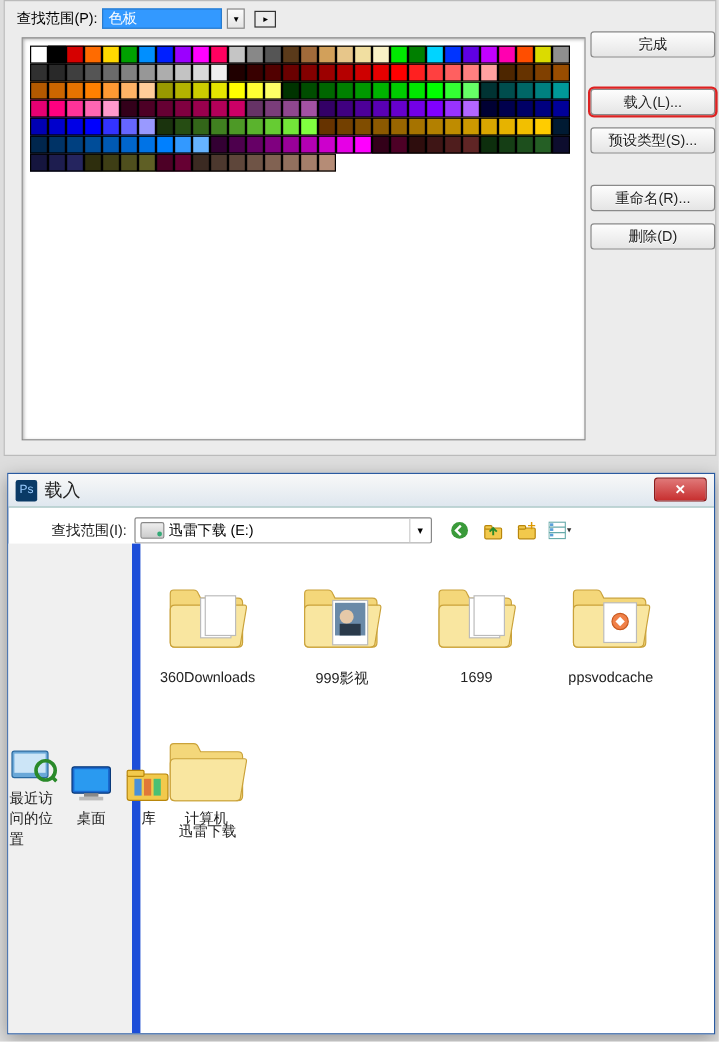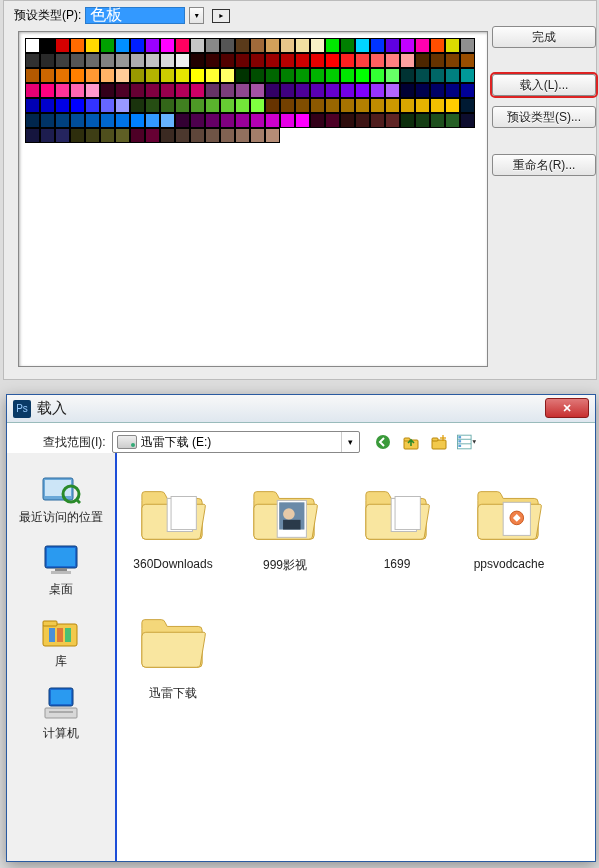--- a/index.html
+++ b/index.html
@@ -2,21 +2,21 @@
 <html><head>
 <meta charset="utf-8">
 <style>
   * { box-sizing: border-box; margin: 0; padding: 0; font-family: "Microsoft YaHei", Arial, sans-serif; }
   body { background: #dddddd; width: 599px; height: 868px; position: relative; overflow: hidden; }
 
   
   .preset-panel { position: absolute; left: 3px; top: 0; width: 594px; height: 380px; background: #ececec; border: 1px solid #bbb; }
   .preset-row { display: flex; align-items: center; padding: 6px 10px 4px 10px; gap: 4px; }
   .preset-row label { font-size: 12px; }
-  .preset-select { background: #3399ff; color: #fff; border: 1px solid #2a7bcc; font-size: 16px; padding: 0 4px; width: 100px; height: 17px; display: inline-flex; align-items: center; }
+  .preset-select { background: #3399ff; color: #fff; border: 1px solid #2a7bcc; font-size: 12px; padding: 0 4px; width: 100px; height: 17px; display: inline-flex; align-items: center; }
   .select-btn { width: 15px; height: 17px; background: linear-gradient(#fcfcfc,#e5e5e5); border:1px solid #888; display:flex; align-items:center; justify-content:center; font-size:8px; }
   .flyout { margin-left:4px; width: 18px; height:14px; border:1px solid #333; position:relative; display:flex; align-items:center; justify-content:center; }
   .flyout::before{content:"▸"; font-size:8px;}
 
   .swatch-box { position:absolute; left:14px; top:30px; width:470px; height:336px; border:1px solid #888; background:#fff; box-shadow: inset 1px 1px 3px rgba(0,0,0,.3); padding:6px; }
   .swatch-grid { display:flex; flex-wrap:wrap; width: 450px; }
   .swatch { width:15px; height:15px; border:1px solid #000; }
 
   .btn-col { position:absolute; right:0; top:25px; width:104px; display:flex; flex-direction:column; gap:10px; }
   .win-btn { height:22px; background: linear-gradient(#fdfdfd,#e5e5e5); border:1px solid #8a8a8a; border-radius:3px; font-size:12px; display:flex; align-items:center; justify-content:center; color:#222; text-shadow:0 1px #fff; }
@@ -34,37 +34,37 @@
   .combo { display:flex; align-items:center; background:#fff; border:1px solid #888; height:22px; width:248px; border-radius:2px; }
   .combo .drive-ico { width:20px; height:14px; margin:0 4px; background:linear-gradient(#eee,#ccc); border:1px solid #888; border-radius:2px; position:relative; }
   .combo .drive-ico::after{content:""; position:absolute; right:1px; bottom:1px; width:4px; height:4px; background:#3a7; border-radius:50%;}
   .combo span { font-size:12px; flex:1; }
   .combo .dd { width:18px; height:20px; display:flex; align-items:center; justify-content:center; border-left:1px solid #ccc; font-size:9px; }
 
   .nav-icons { display:flex; align-items:center; gap:6px; margin-left:6px;}
   .nav-btn { width:22px; height:22px; display:flex; align-items:center; justify-content:center; font-size:13px; border:1px solid transparent; border-radius:2px; }
 
   .body-area { position:absolute; left:0; top:58px; right:0; bottom:0; background:#fff; }
-  .places { width:110px; background:#f0f0f0; border-right:2px solid #1d4ed8; display:flex; flex-direction:column; align-items:center; padding-top:12px; gap:6px; float:left; height:100%;}
+  .places { width:110px; background:#f0f0f0; border-right:7px solid #1d4ed8; display:flex; flex-direction:row; align-items:center; padding-top:12px; gap:6px; float:left; height:100%;}
   .place { width:88px; display:flex; flex-direction:column; align-items:center; gap:3px; font-size:12px; color:#222; padding:4px 0; border:1px solid transparent; }
   .place .pic { width:40px; height:36px; display:flex; align-items:center; justify-content:center; }
 
   .file-grid { margin-left:110px; padding:18px 6px; display:flex; flex-wrap:wrap; gap:8px 12px; align-content:flex-start; height:100%; overflow:auto;}
   .file-item { width:100px; height:120px; display:flex; flex-direction:column; align-items:center; gap:4px; font-size:12px; color:#222; padding-top:4px;}
   .file-item .thumb { width:78px; height:78px; display:flex; align-items:center; justify-content:center;}
 
   
   .folder { width:70px; height:60px; }
 </style>
 </head>
 <body>
 
 <div class="preset-panel">
   <div class="preset-row">
-    <label>预设类型(P):</label>
+    <label>查找范围(P):</label>
     <div class="preset-select">色板</div>
     <div class="select-btn">▾</div>
     <div class="flyout"></div>
   </div>
 
   <div class="swatch-box">
     <div class="swatch-grid" id="swatch-grid">
         <div class="swatch" style="background: rgb(255, 255, 255);"></div>
         <div class="swatch" style="background: rgb(0, 0, 0);"></div>
         <div class="swatch" style="background: rgb(214, 0, 0);"></div>
@@ -265,20 +265,21 @@
       </div>
   </div>
 
   <div class="btn-col">
     <div class="win-btn">完成</div>
     <div style="height:6px"></div>
     <div class="win-btn hl">载入(L)...</div>
     <div class="win-btn">预设类型(S)...</div>
     <div style="height:6px"></div>
     <div class="win-btn">重命名(R)...</div>
+    <div class="win-btn">删除(D)</div>
   </div>
 </div>
 
 <div class="dialog">
   <div class="title-bar">
     <div class="icon">Ps</div>
     <div class="title">载入</div>
     <div class="close">✕</div>
   </div>
 

